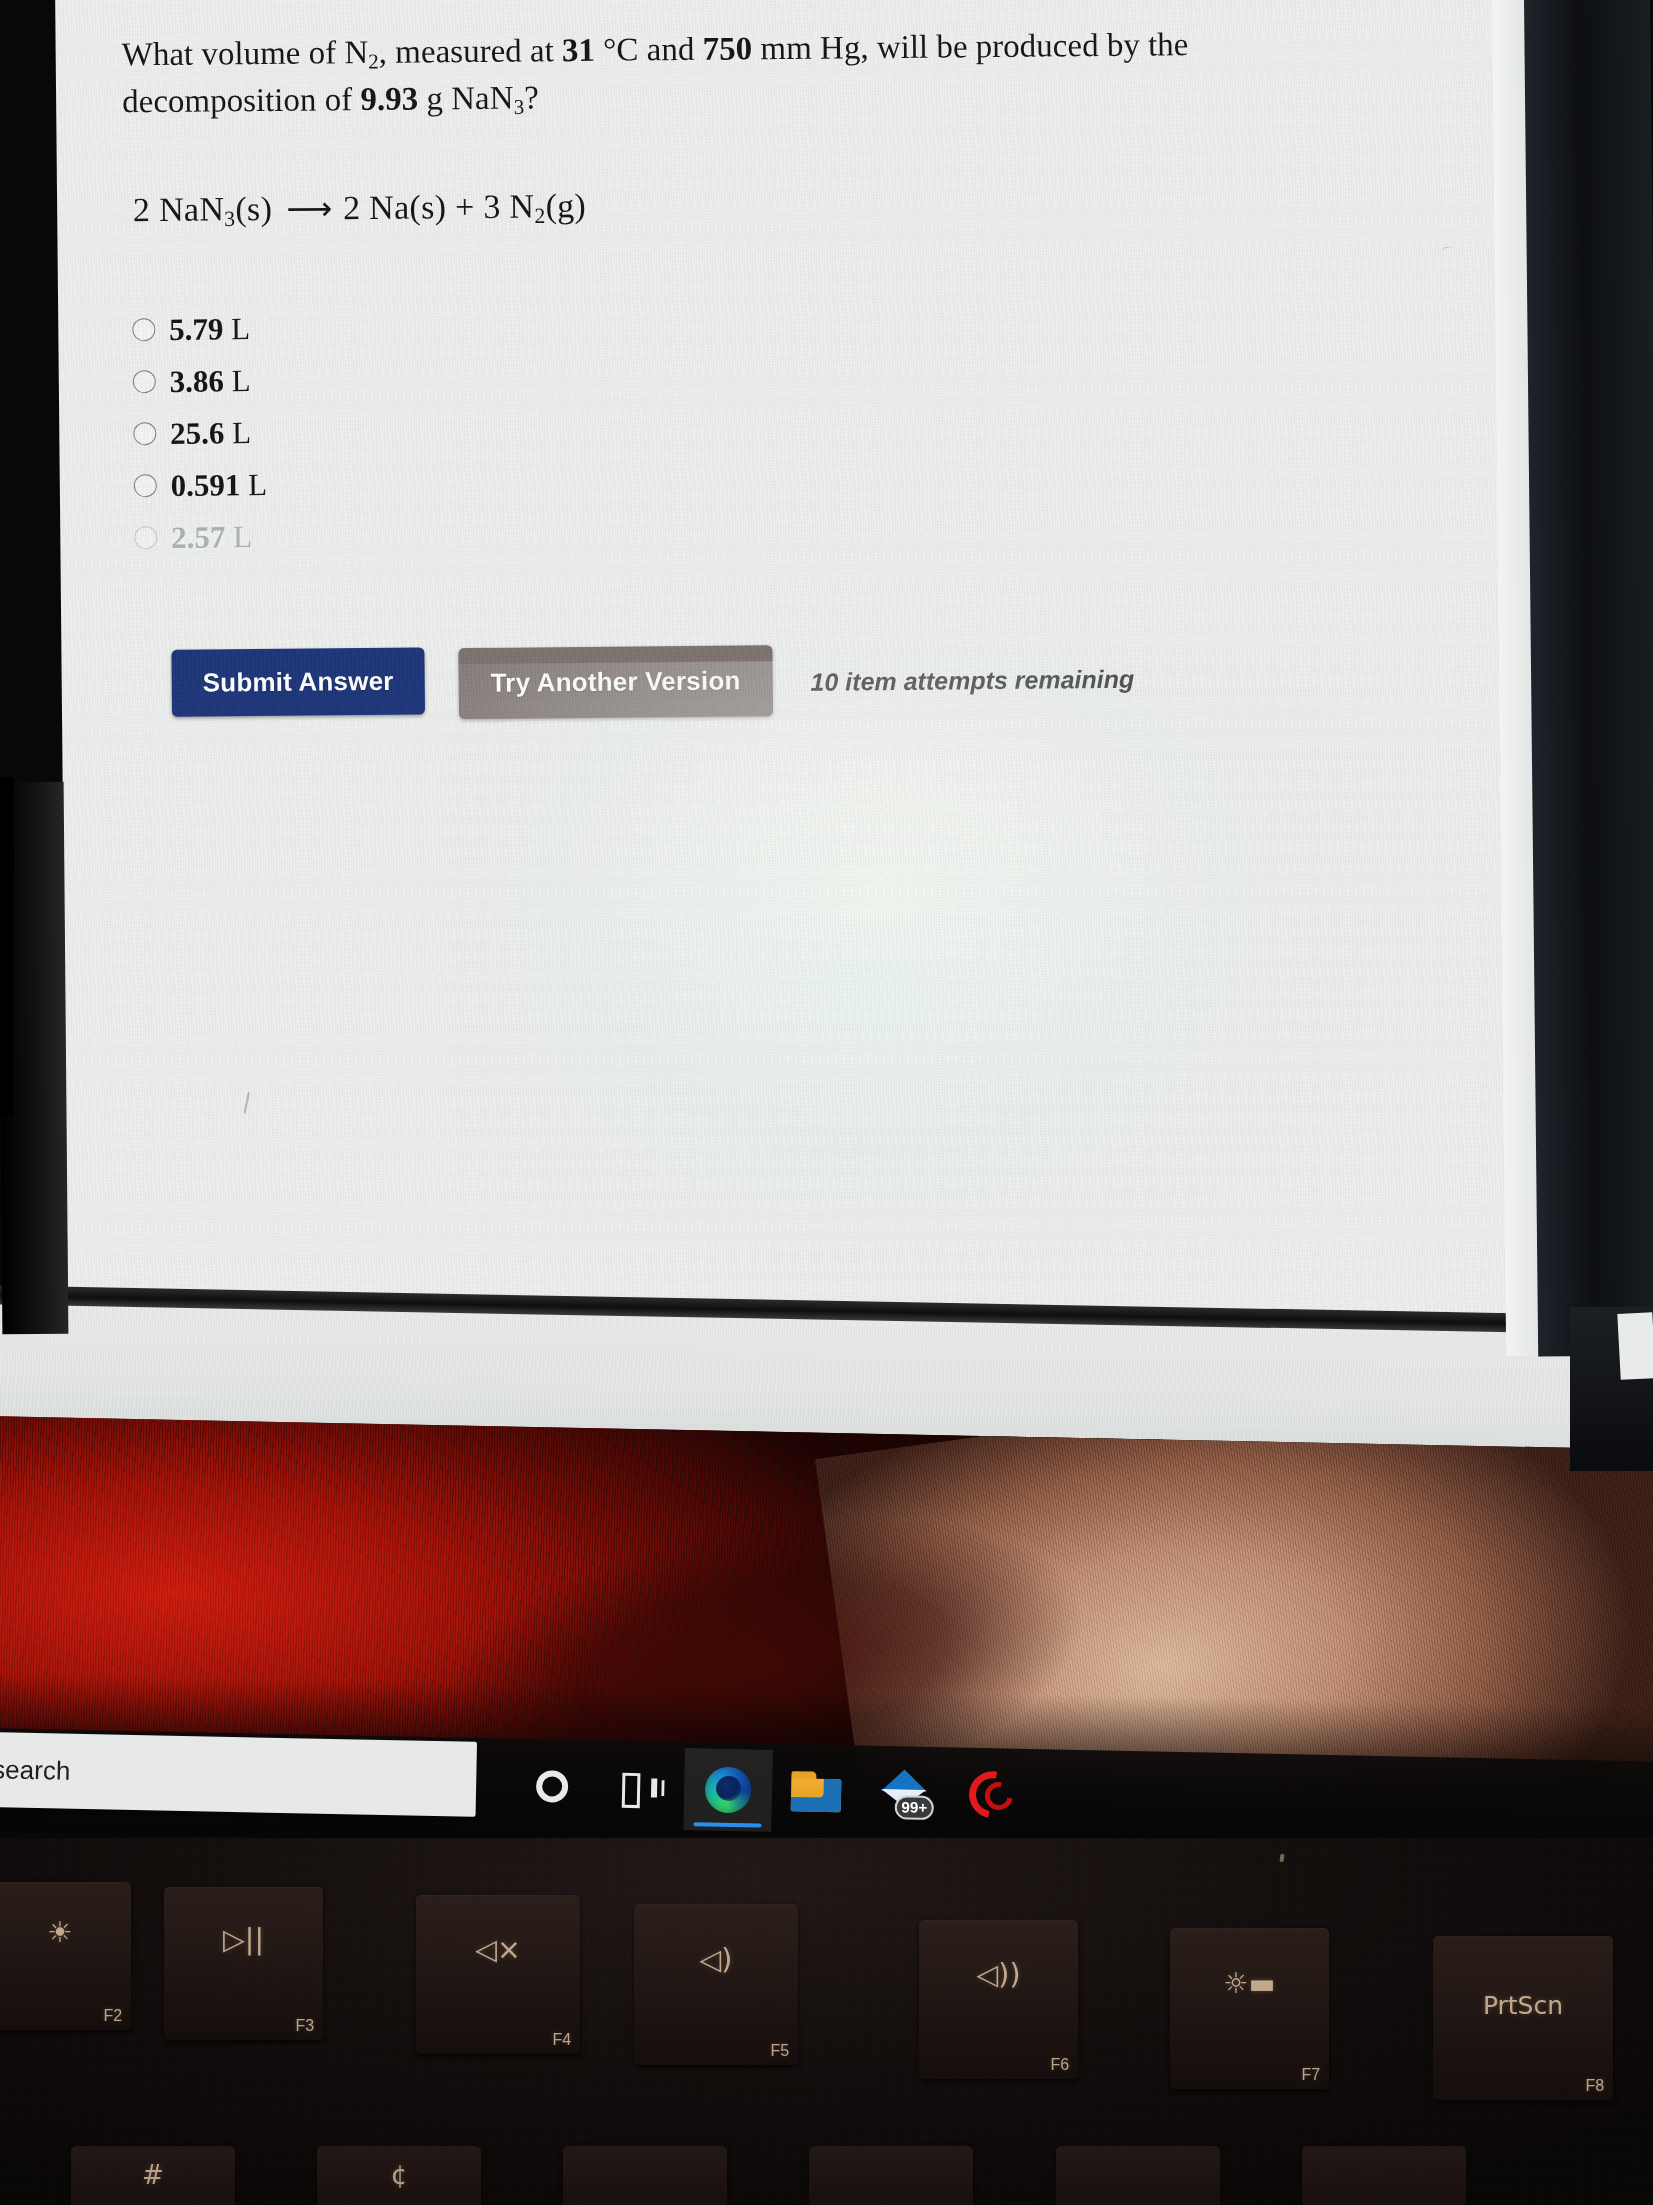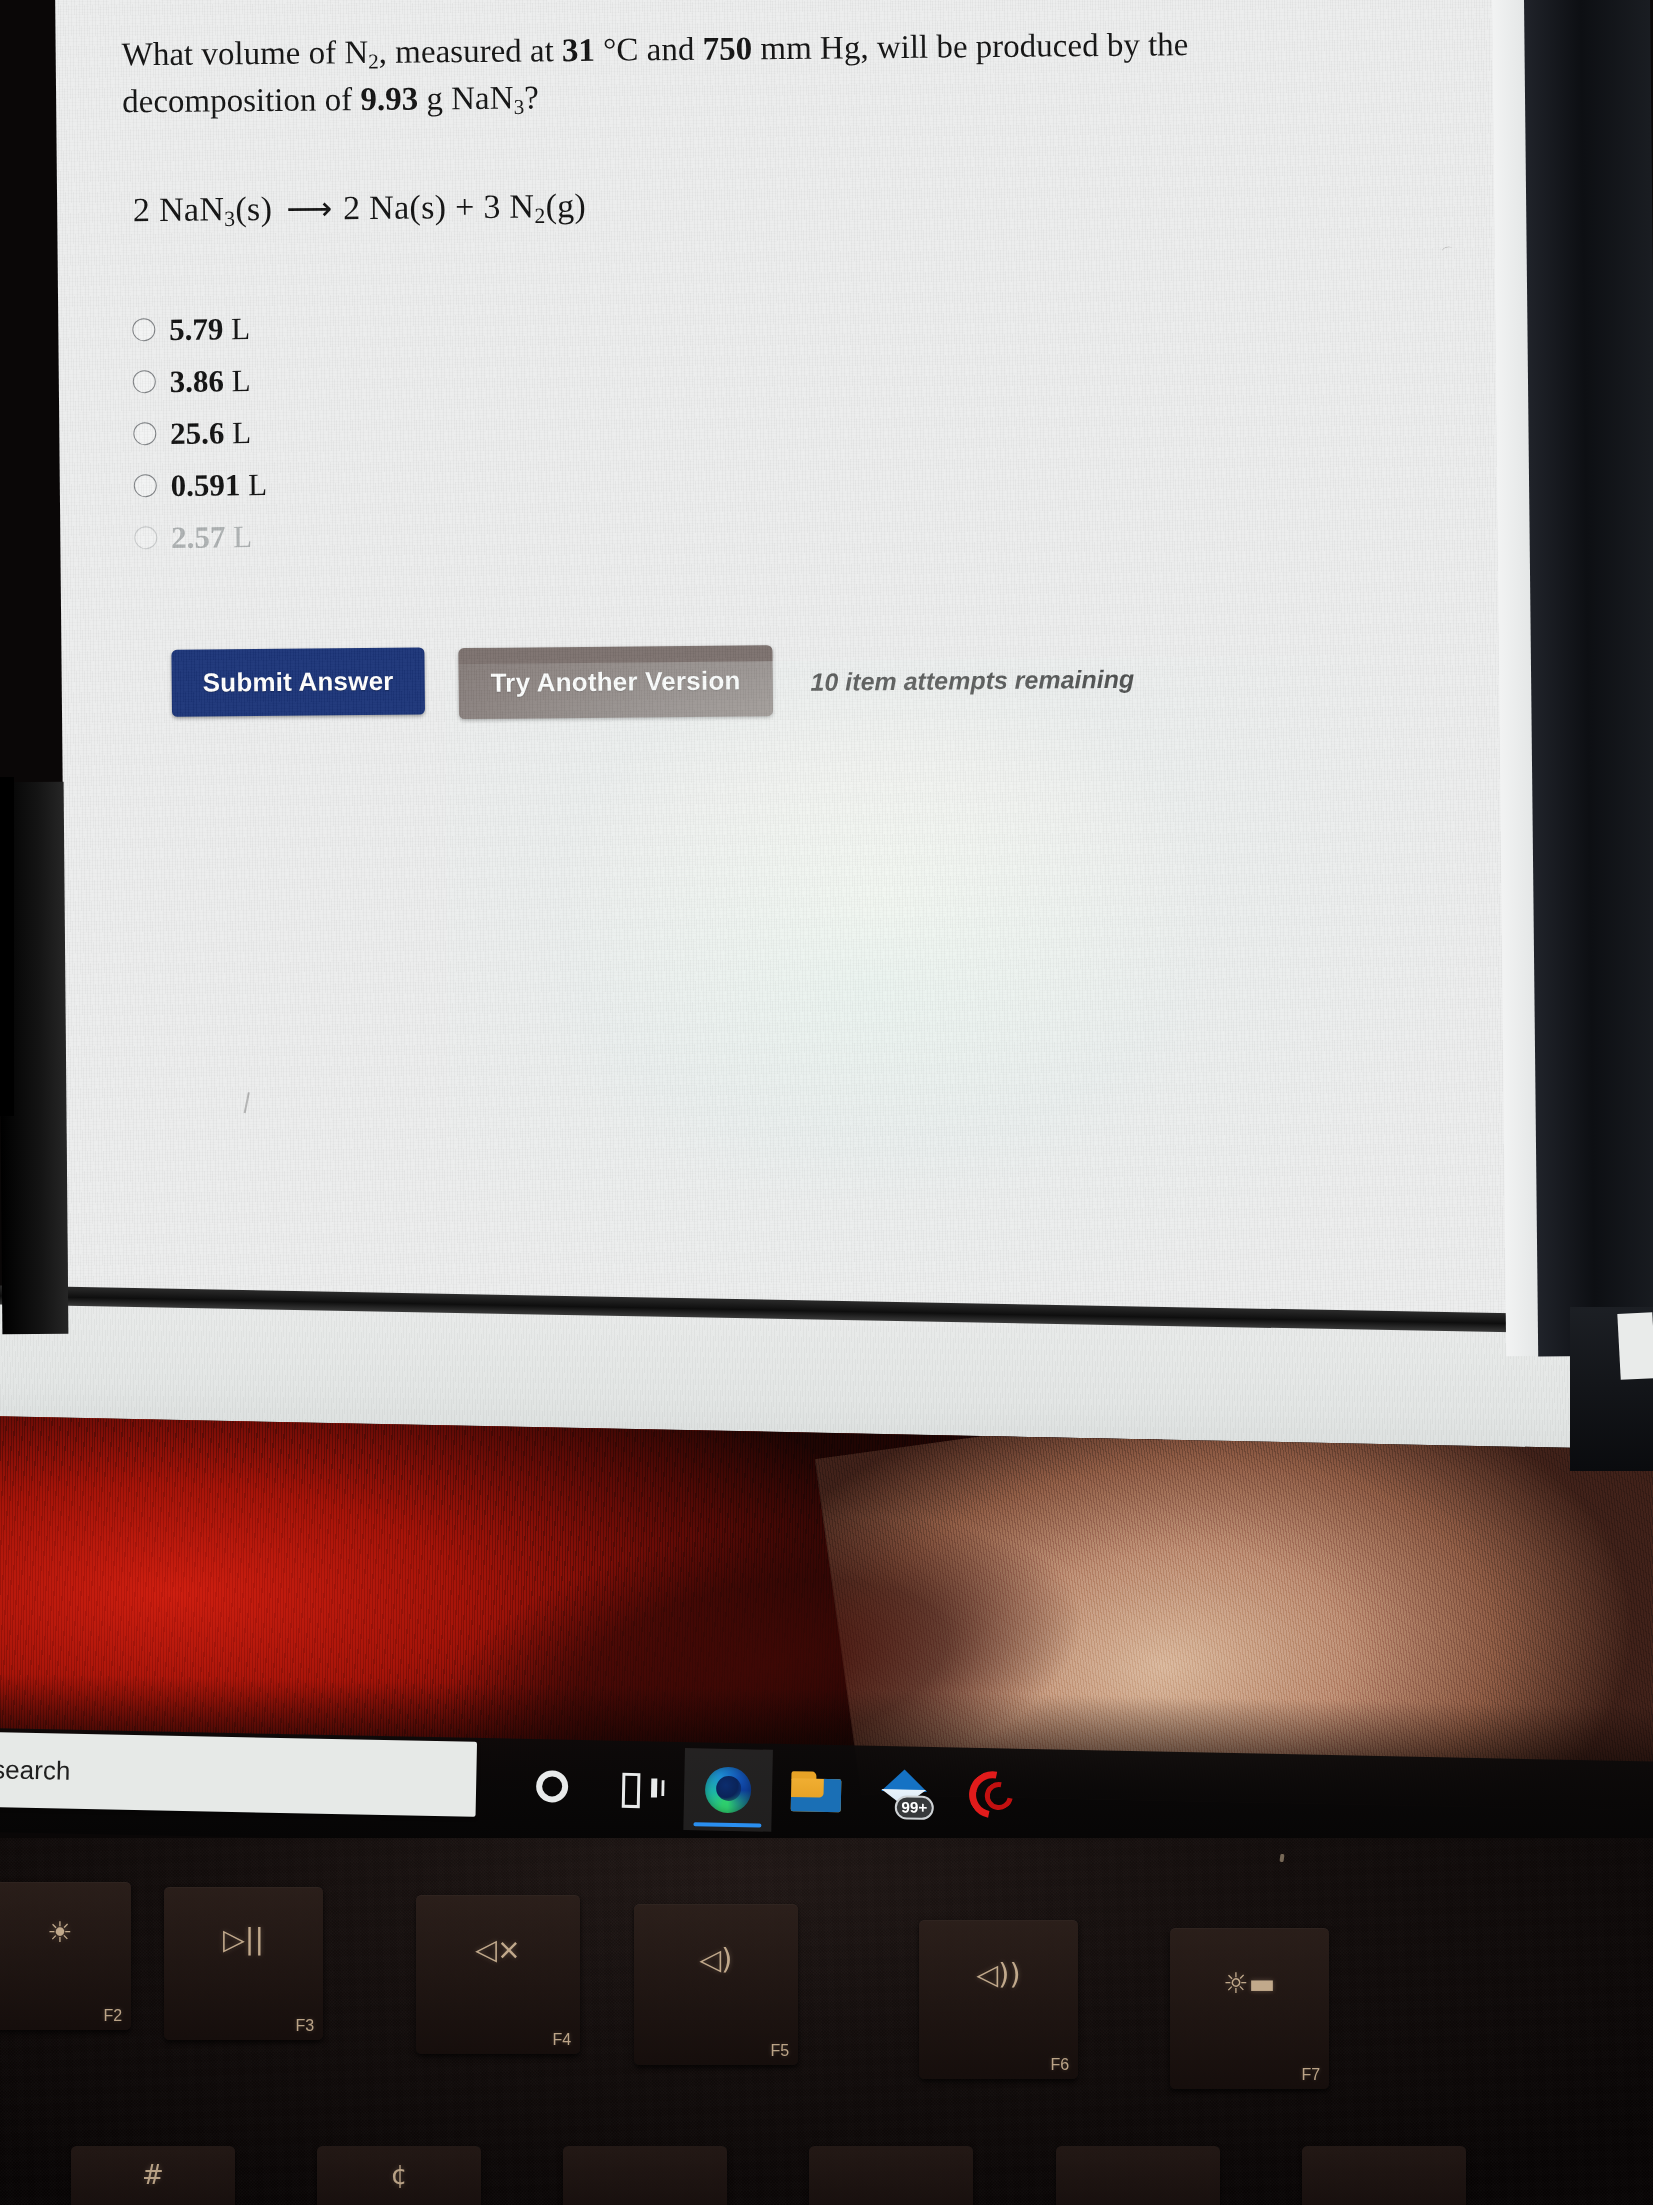--- a/index.html
+++ b/index.html
@@ -732,20 +732,24 @@
     <div class="fkey" style="left:919px; top:82px; width:159px; height:159px;">
       <span class="glyph">◁))</span>
       <span class="flabel">F6</span>
     </div>
 
     <div class="fkey" style="left:1170px; top:90px; width:159px; height:161px;">
       <span class="glyph">☼▬</span>
       <span class="flabel">F7</span>
     </div>
 
+    <div class="fkey prtscn" style="left:1433px; top:98px; width:180px; height:164px;">
+      <span class="glyph">PrtScn</span>
+      <span class="flabel">F8</span>
+    </div>
 
     <div class="row2key" style="left:71px; width:164px; height:98px;">
       <span class="glyph">#</span>
     </div>
     <div class="row2key" style="left:317px; width:164px; height:98px;">
       <span class="glyph">¢</span>
     </div>
     <div class="row2key" style="left:563px; width:164px; height:98px;"></div>
     <div class="row2key" style="left:809px; width:164px; height:98px;"></div>
     <div class="row2key" style="left:1056px; width:164px; height:98px;"></div>

